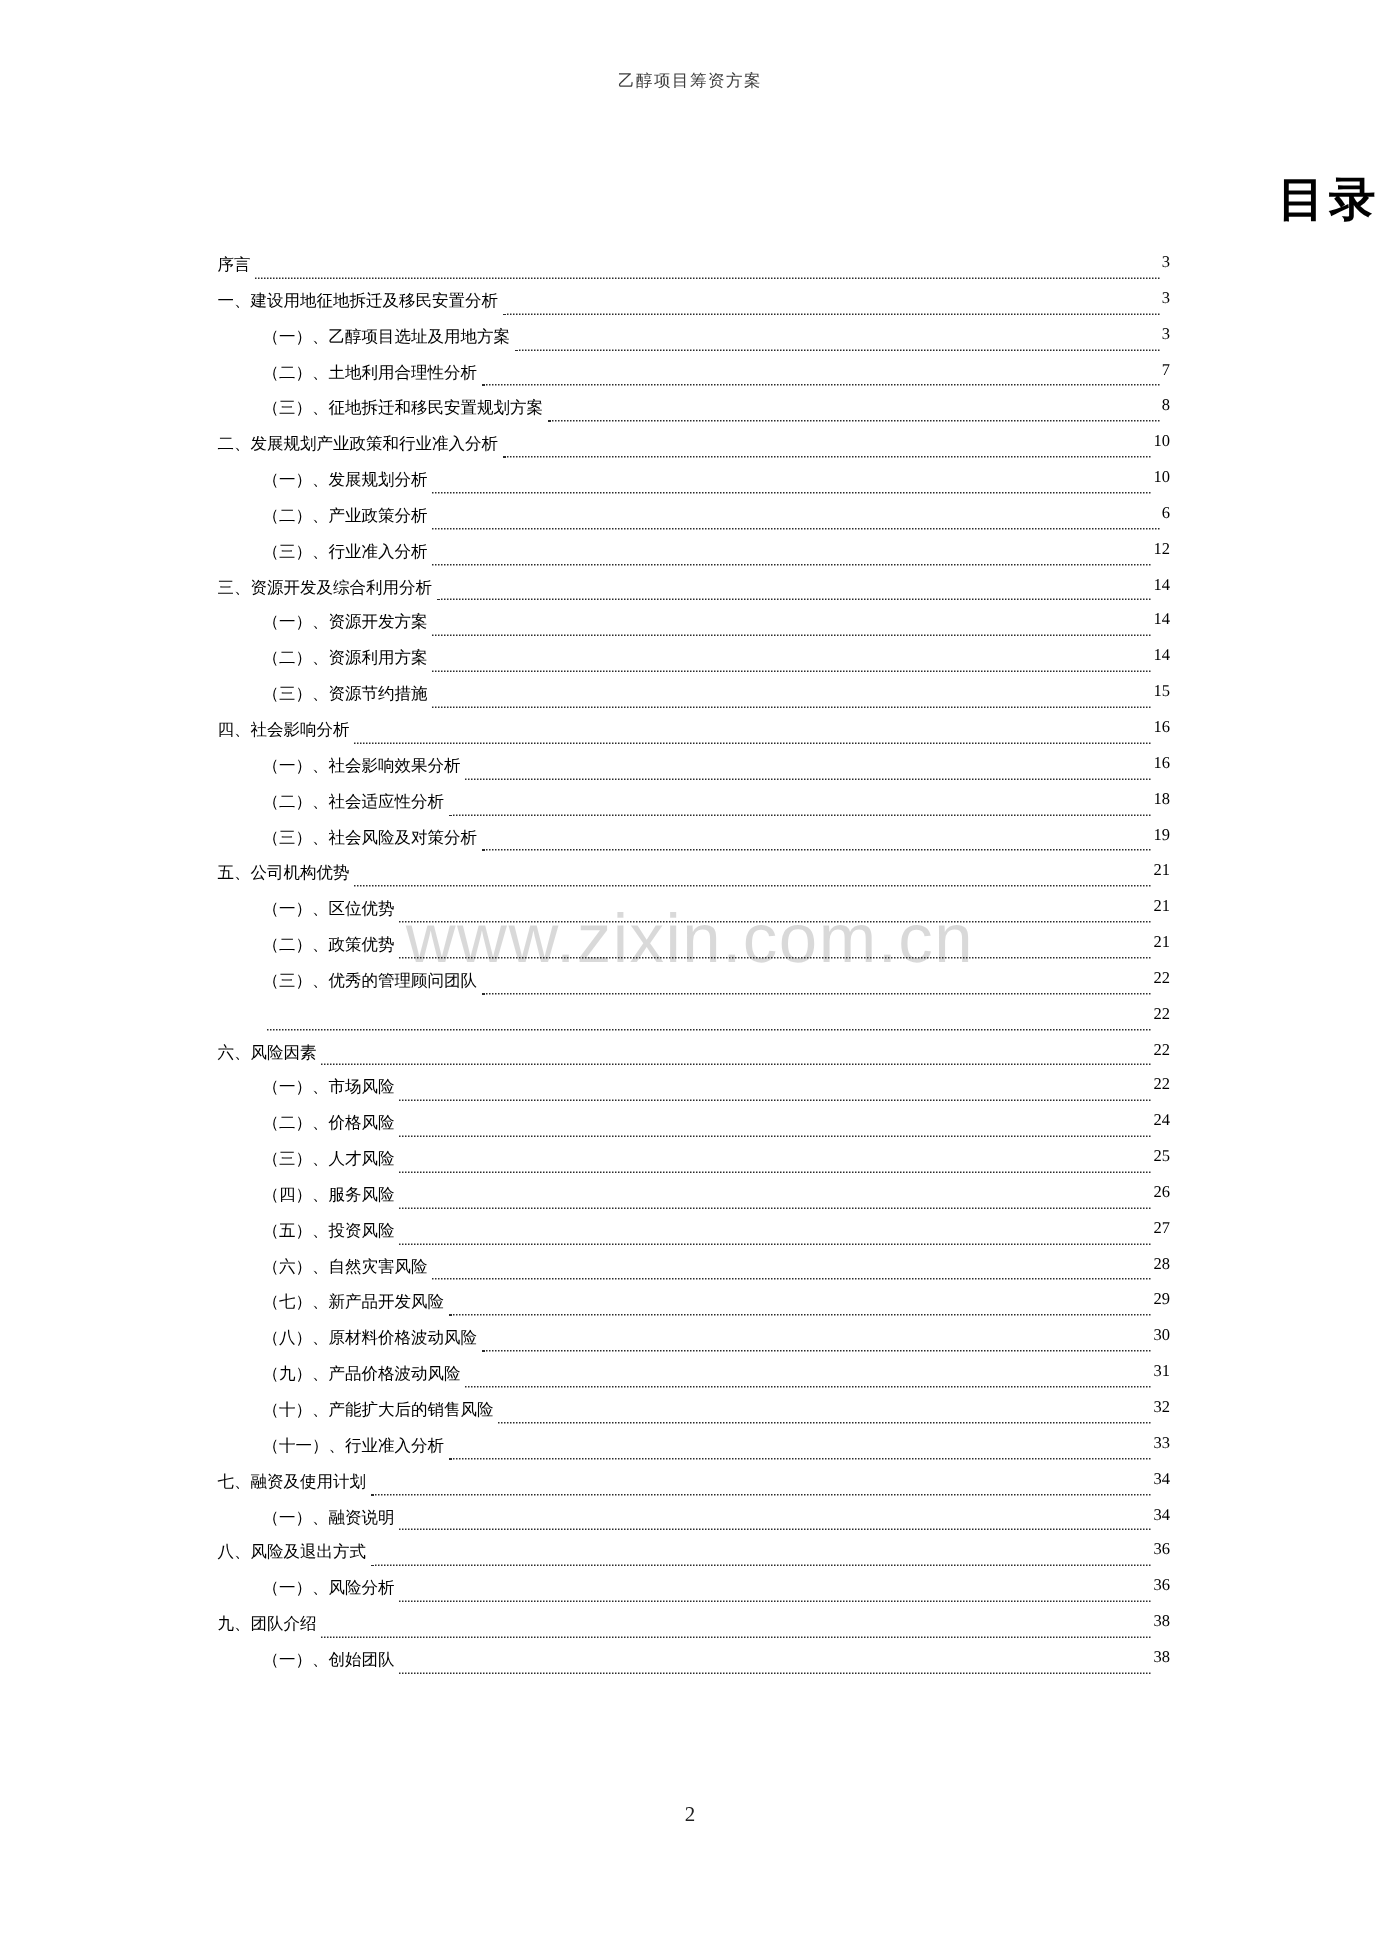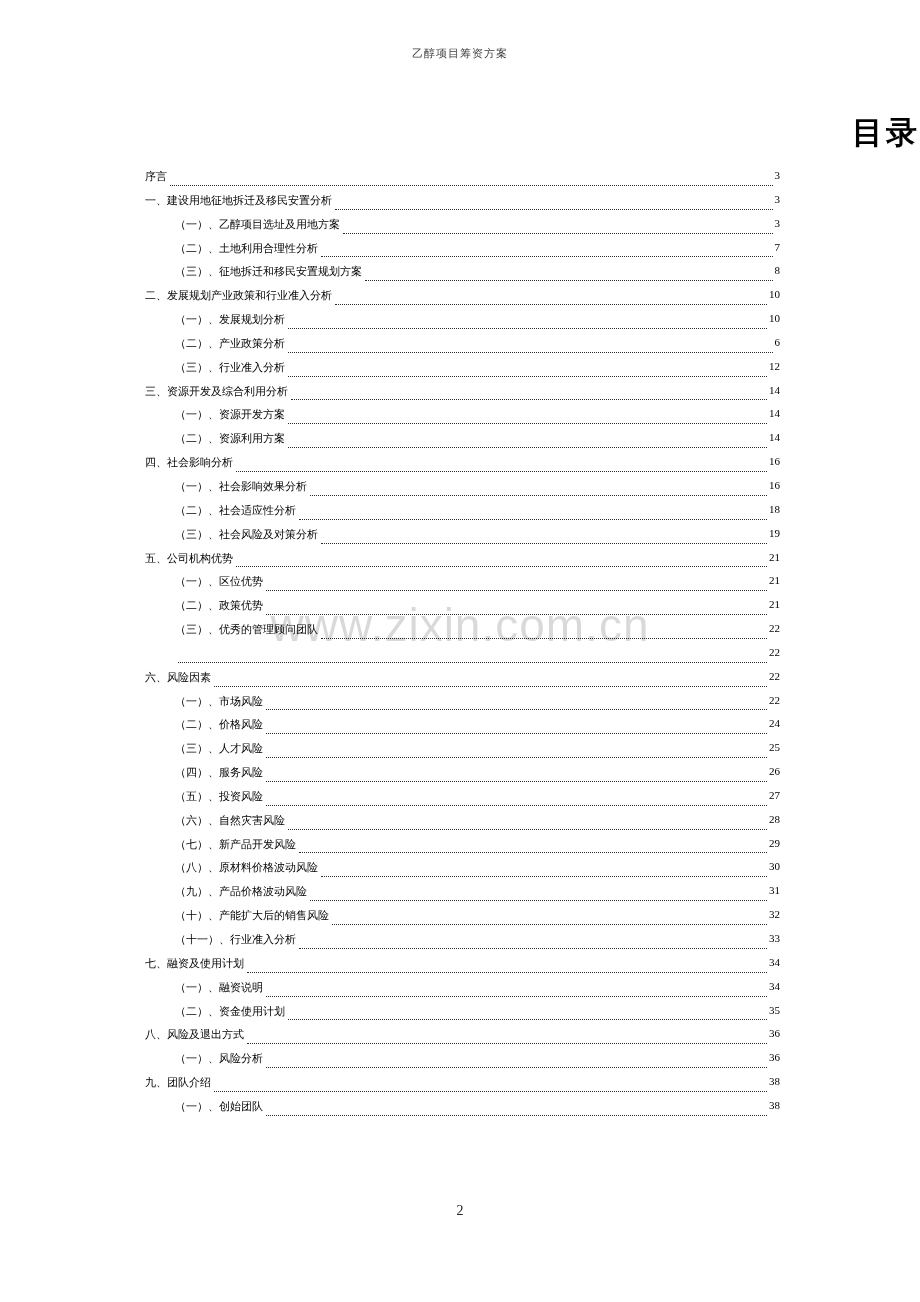--- a/index.html
+++ b/index.html
@@ -115,20 +115,25 @@
     <span class="toc-dots"></span>
     <span class="toc-page">14</span>
   </div>
 
   <div class="toc-row indent">
     <span class="toc-label">（二）、资源利用方案</span>
     <span class="toc-dots"></span>
     <span class="toc-page">14</span>
   </div>
 
+  <div class="toc-row indent">
+    <span class="toc-label">（三）、资源节约措施</span>
+    <span class="toc-dots"></span>
+    <span class="toc-page">15</span>
+  </div>
 
   <div class="toc-row">
     <span class="toc-label">四、社会影响分析</span>
     <span class="toc-dots"></span>
     <span class="toc-page">16</span>
   </div>
 
   <div class="toc-row indent">
     <span class="toc-label">（一）、社会影响效果分析</span>
     <span class="toc-dots"></span>
@@ -253,25 +258,20 @@
     <span class="toc-dots"></span>
     <span class="toc-page">34</span>
   </div>
 
   <div class="toc-row indent">
     <span class="toc-label">（一）、融资说明</span>
     <span class="toc-dots"></span>
     <span class="toc-page">34</span>
   </div>
 
-  <div class="toc-row indent">
-    <span class="toc-label">（二）、资金使用计划</span>
-    <span class="toc-dots"></span>
-    <span class="toc-page">35</span>
-  </div>
 
   <div class="toc-row">
     <span class="toc-label">八、风险及退出方式</span>
     <span class="toc-dots"></span>
     <span class="toc-page">36</span>
   </div>
 
   <div class="toc-row indent">
     <span class="toc-label">（一）、风险分析</span>
     <span class="toc-dots"></span>

